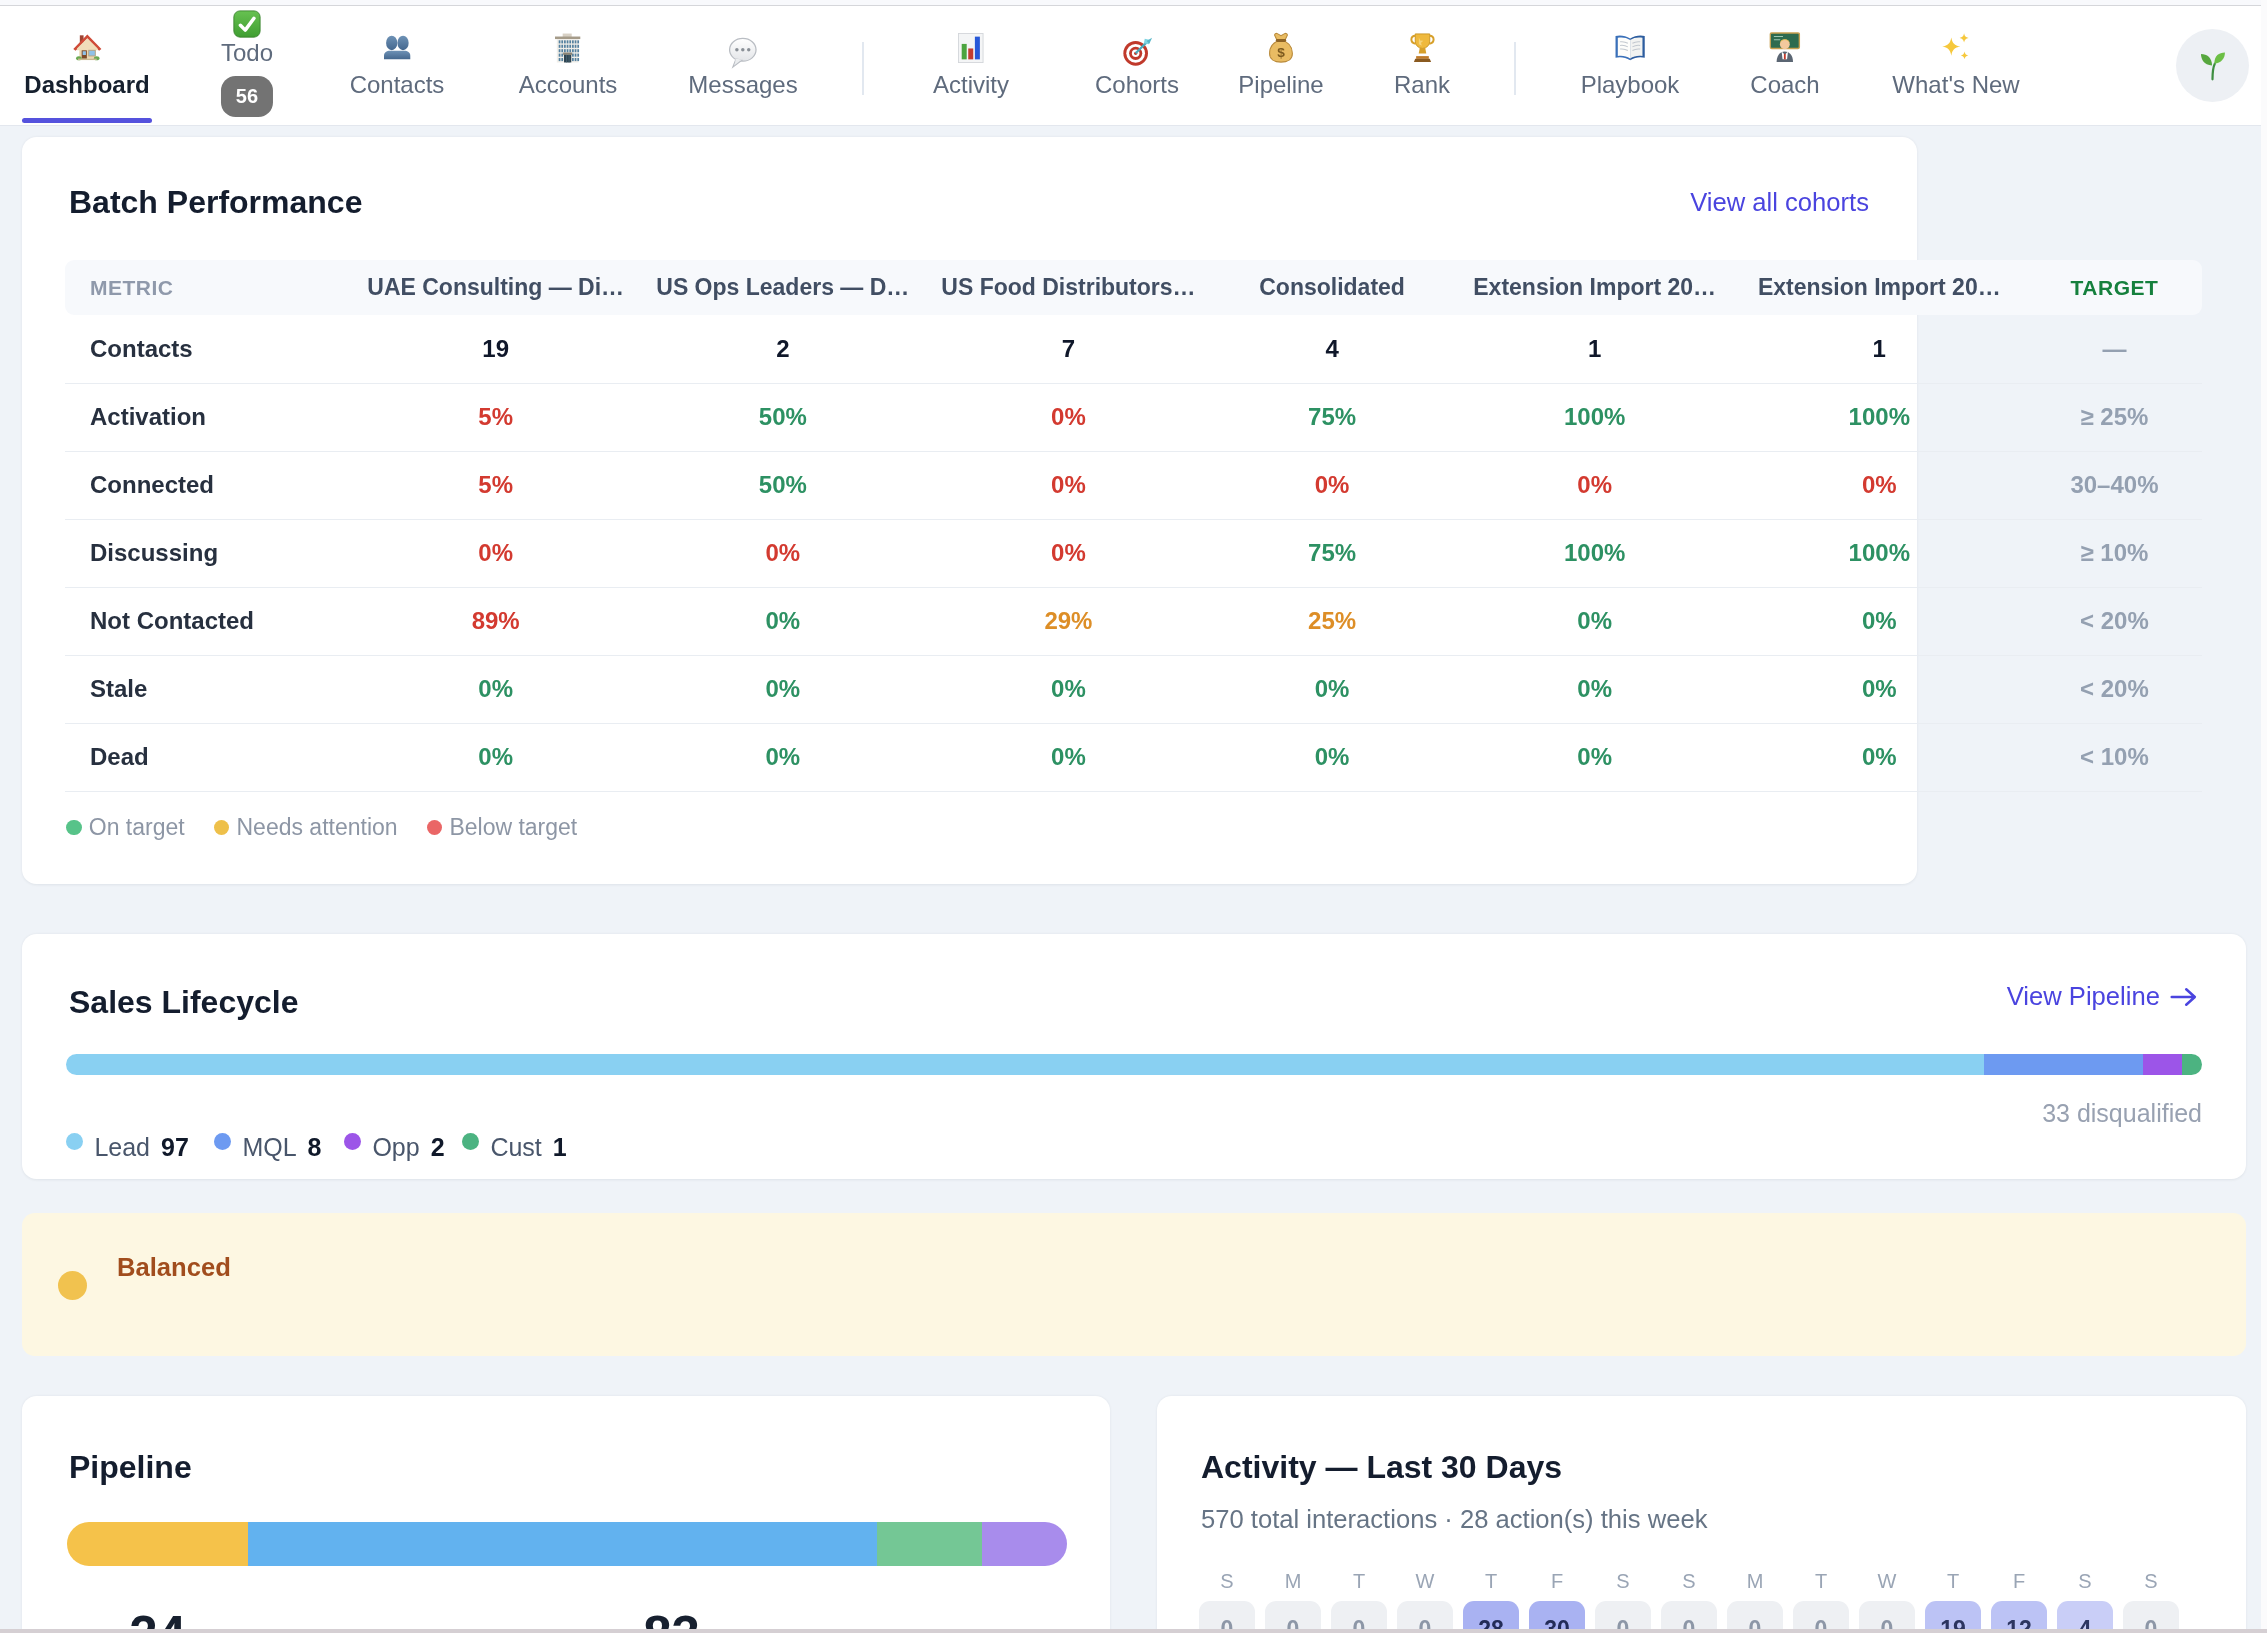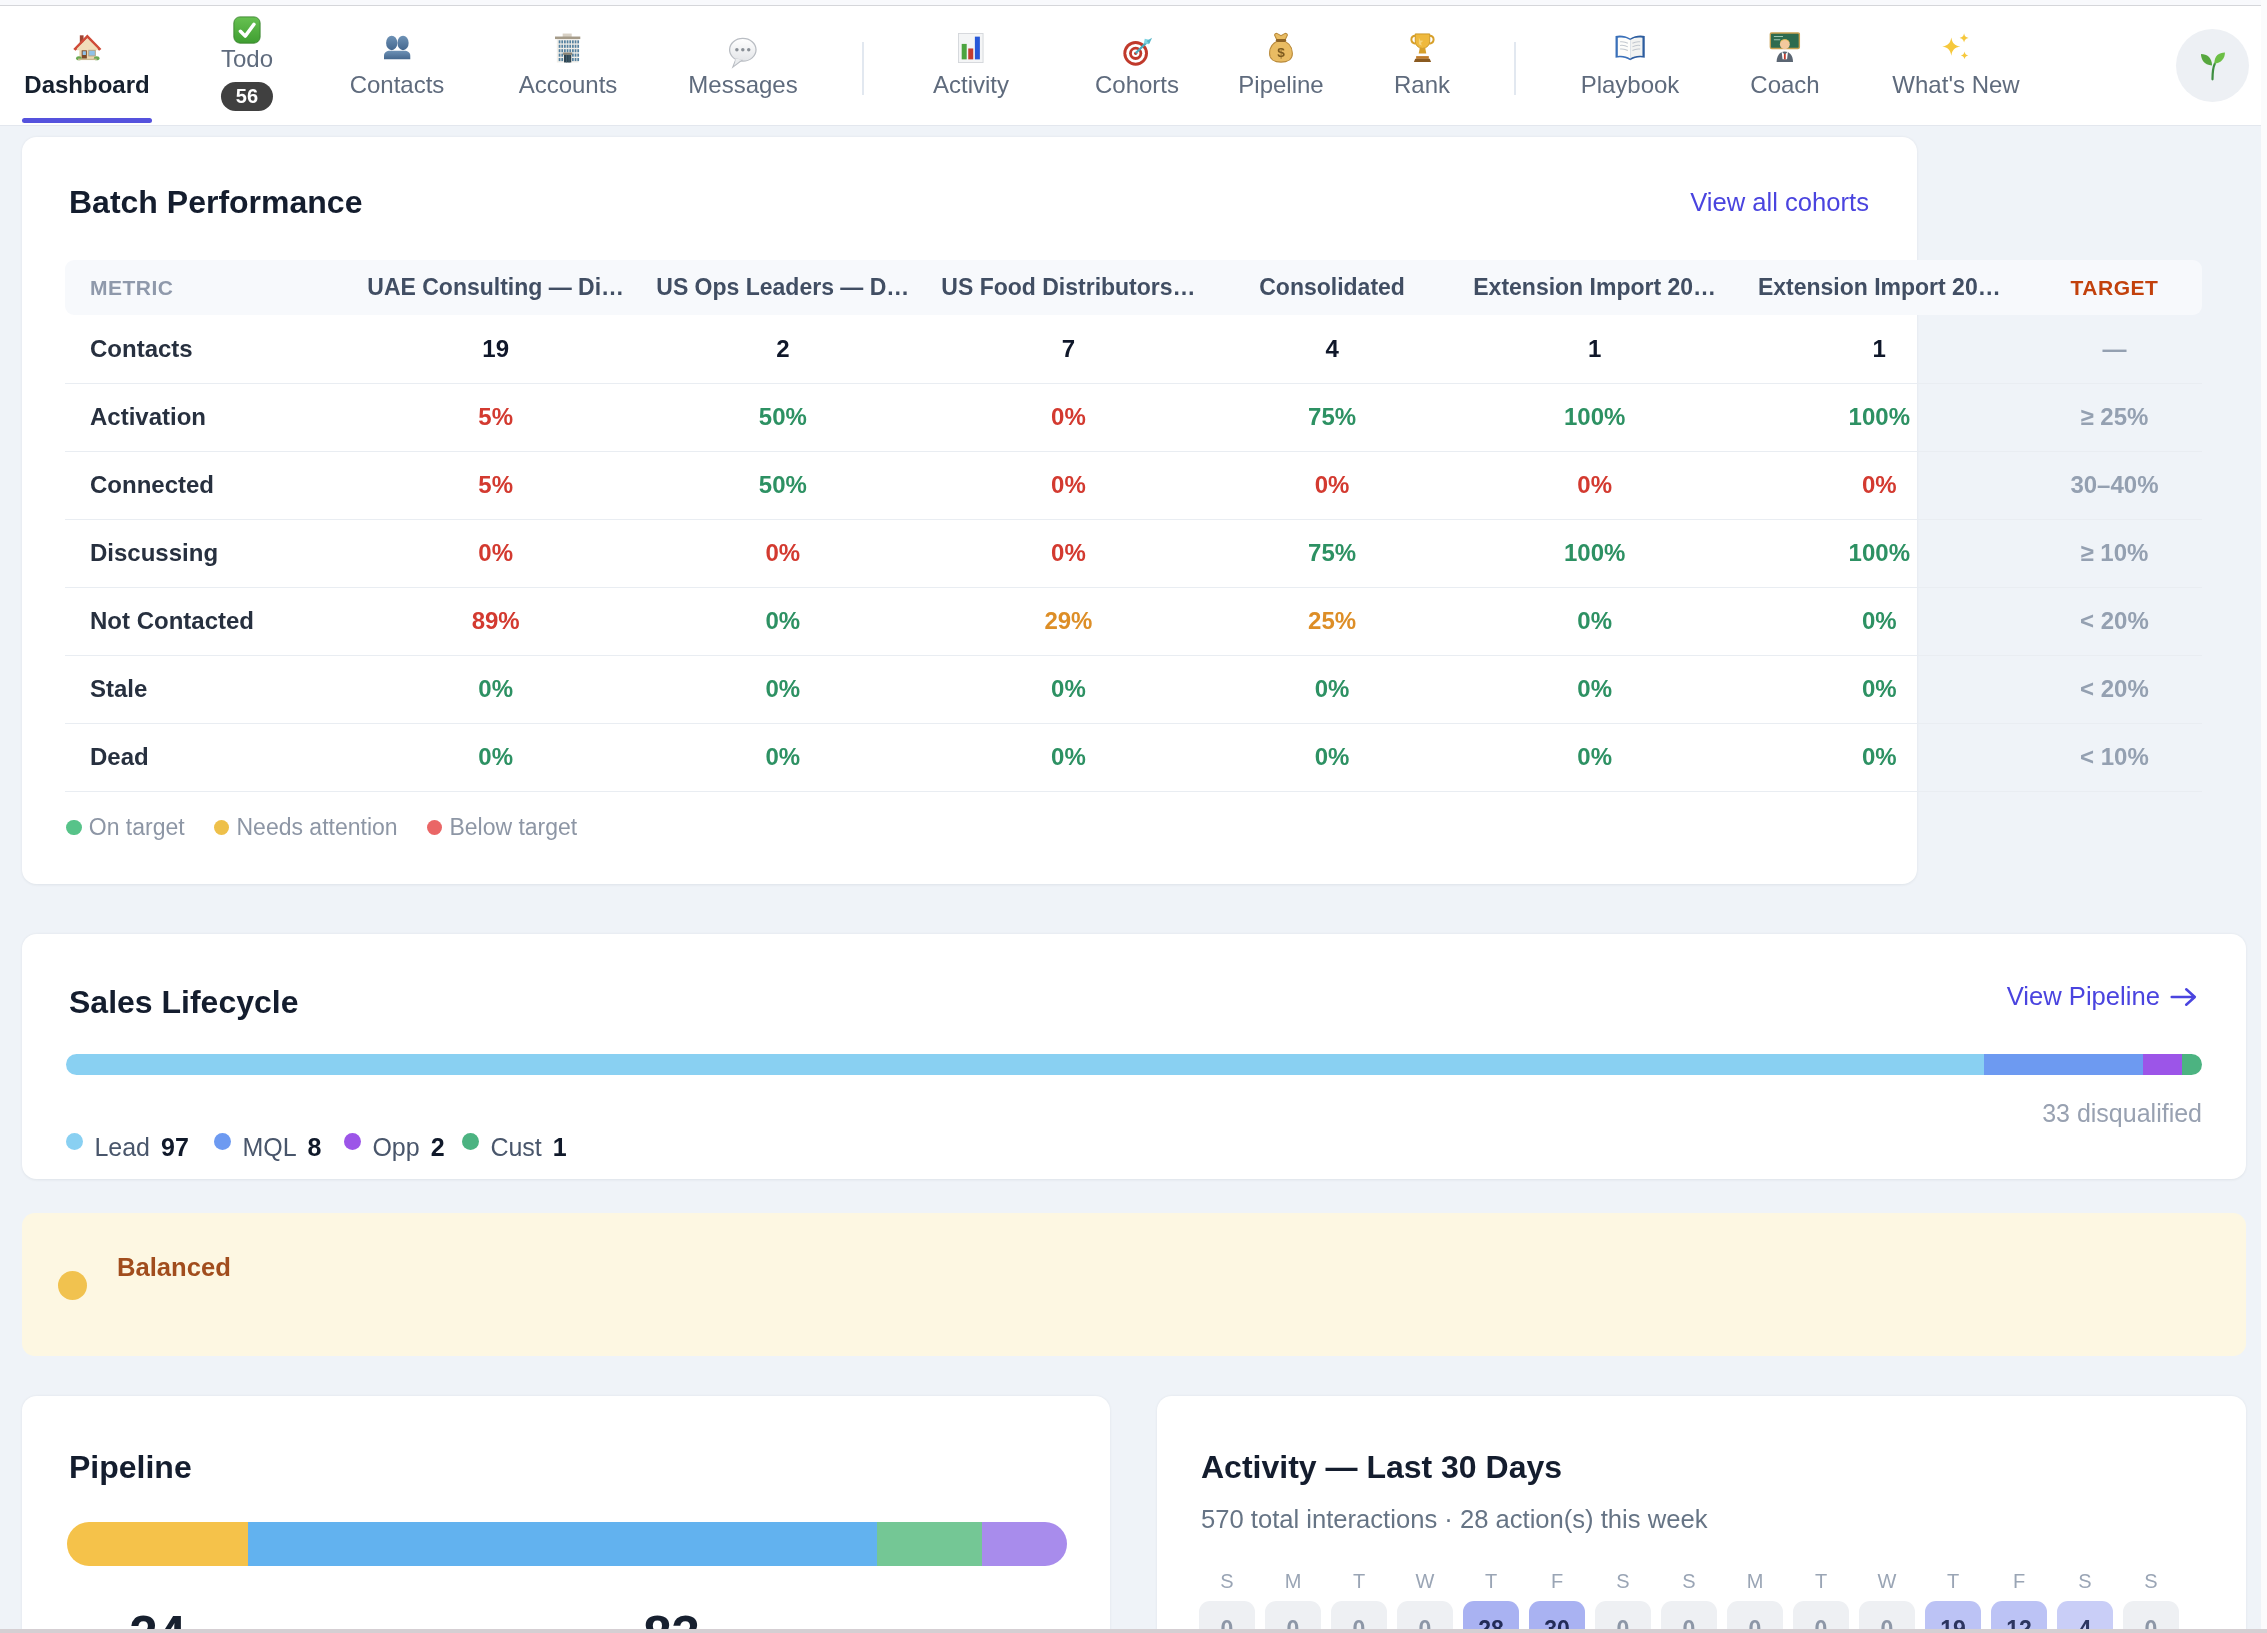--- a/index.html
+++ b/index.html
@@ -3,36 +3,36 @@
 <meta charset="utf-8">
 <style>
 * { margin:0; padding:0; box-sizing:border-box; }
 html,body { width:2268px; height:1634px; overflow:hidden; background:#eff3f8; font-family:"Liberation Sans", sans-serif; position:relative; }
 .nav { position:absolute; left:0; top:5.5px; width:2268px; height:120px; background:#ffffff; border-bottom:1.8px solid #e3e7ee; }
 .topstrip { position:absolute; left:0; top:0; width:2268px; height:5.5px; background:#f8f9fc; border-bottom:1.8px solid #d5d6da; }
 .tab { position:absolute; top:0; height:118px; transform:translateX(-50%); display:flex; flex-direction:column; align-items:center; justify-content:center; }
 .tab .ic { height:31px; display:flex; align-items:center; justify-content:center; }
 .tab .lb { margin-top:10px; font-size:24px; line-height:24px; color:#5f6b7d; font-weight:500; white-space:nowrap; }
 .tab.active .lb { color:#16202e; font-weight:600; }
-.badge { margin-top:11px; height:29px; min-width:52px; padding:0 12.8px; border-radius:14.6px; background:#404040; color:#fff; font-size:20px; font-weight:700; display:flex; align-items:center; justify-content:center; }
+.badge { margin-top:11px; height:41px; min-width:52px; padding:0 12.8px; border-radius:14.6px; background:#737373; color:#fff; font-size:20px; font-weight:700; display:flex; align-items:center; justify-content:center; }
 .underline { position:absolute; left:22px; top:112px; width:130px; height:5.5px; border-radius:2.7px; background:#5552dd; }
 .navdiv { position:absolute; top:36px; width:1.8px; height:53px; background:#e2e8f0; }
 .avatar { position:absolute; left:2176px; top:23px; width:73px; height:73px; border-radius:50%; background:#edf0f4; display:flex; align-items:center; justify-content:center; }
 .card { position:absolute; background:#fff; border-radius:14.6px; box-shadow:0 0.9px 2.7px rgba(16,24,40,.07); }
 .h2 { position:absolute; font-size:32px; font-weight:700; color:#141d2e; line-height:40px; letter-spacing:0; white-space:nowrap; }
 .link { position:absolute; color:#4a44df; white-space:nowrap; }
 
 #card1 { left:22px; top:137px; width:1895px; height:747px; }
 #card1 .h2 { left:47px; top:45px; }
 #card1 .link { right:48px; top:50px; font-size:25.6px; font-weight:500; line-height:31px; }
 table.bp { position:absolute; left:43px; top:123px; width:2137px; table-layout:fixed; border-collapse:collapse; }
 table.bp th { height:55px; background:#f7f9fc; font-weight:600; }
 table.bp th.m { text-align:left; padding-left:25px; font-size:21px; letter-spacing:0.5px; color:#8f99ab; border-radius:9.1px 0 0 9.1px; }
 table.bp th.c { text-align:center; font-size:23px; color:#414e63; }
-table.bp th.t { text-align:center; font-size:21px; letter-spacing:0.5px; color:#c2410c; border-radius:0 9.1px 9.1px 0; }
+table.bp th.t { text-align:center; font-size:21px; letter-spacing:0.5px; color:#15803d; border-radius:0 9.1px 9.1px 0; }
 table.bp td { height:68px; text-align:center; font-size:24px; font-weight:700; border-bottom:1.8px solid #e9edf2; }
 table.bp td.lab { text-align:left; padding-left:25px; font-weight:600; color:#27303f; }
 table.bp tr:first-child td { border-top:none; }
 td.dk { color:#0f172a; }
 td.g { color:#2d9163; }
 td.r { color:#d33a30; }
 td.o { color:#dd8e27; }
 td.tg { color:#94a0b1; font-weight:600; font-size:23px; }
 .legend1 { position:absolute; left:44px; top:677px; display:flex; align-items:center; gap:29px; }
 .legend1 .it { display:flex; align-items:center; gap:7.3px; font-size:23px; color:#8d96a5; }

